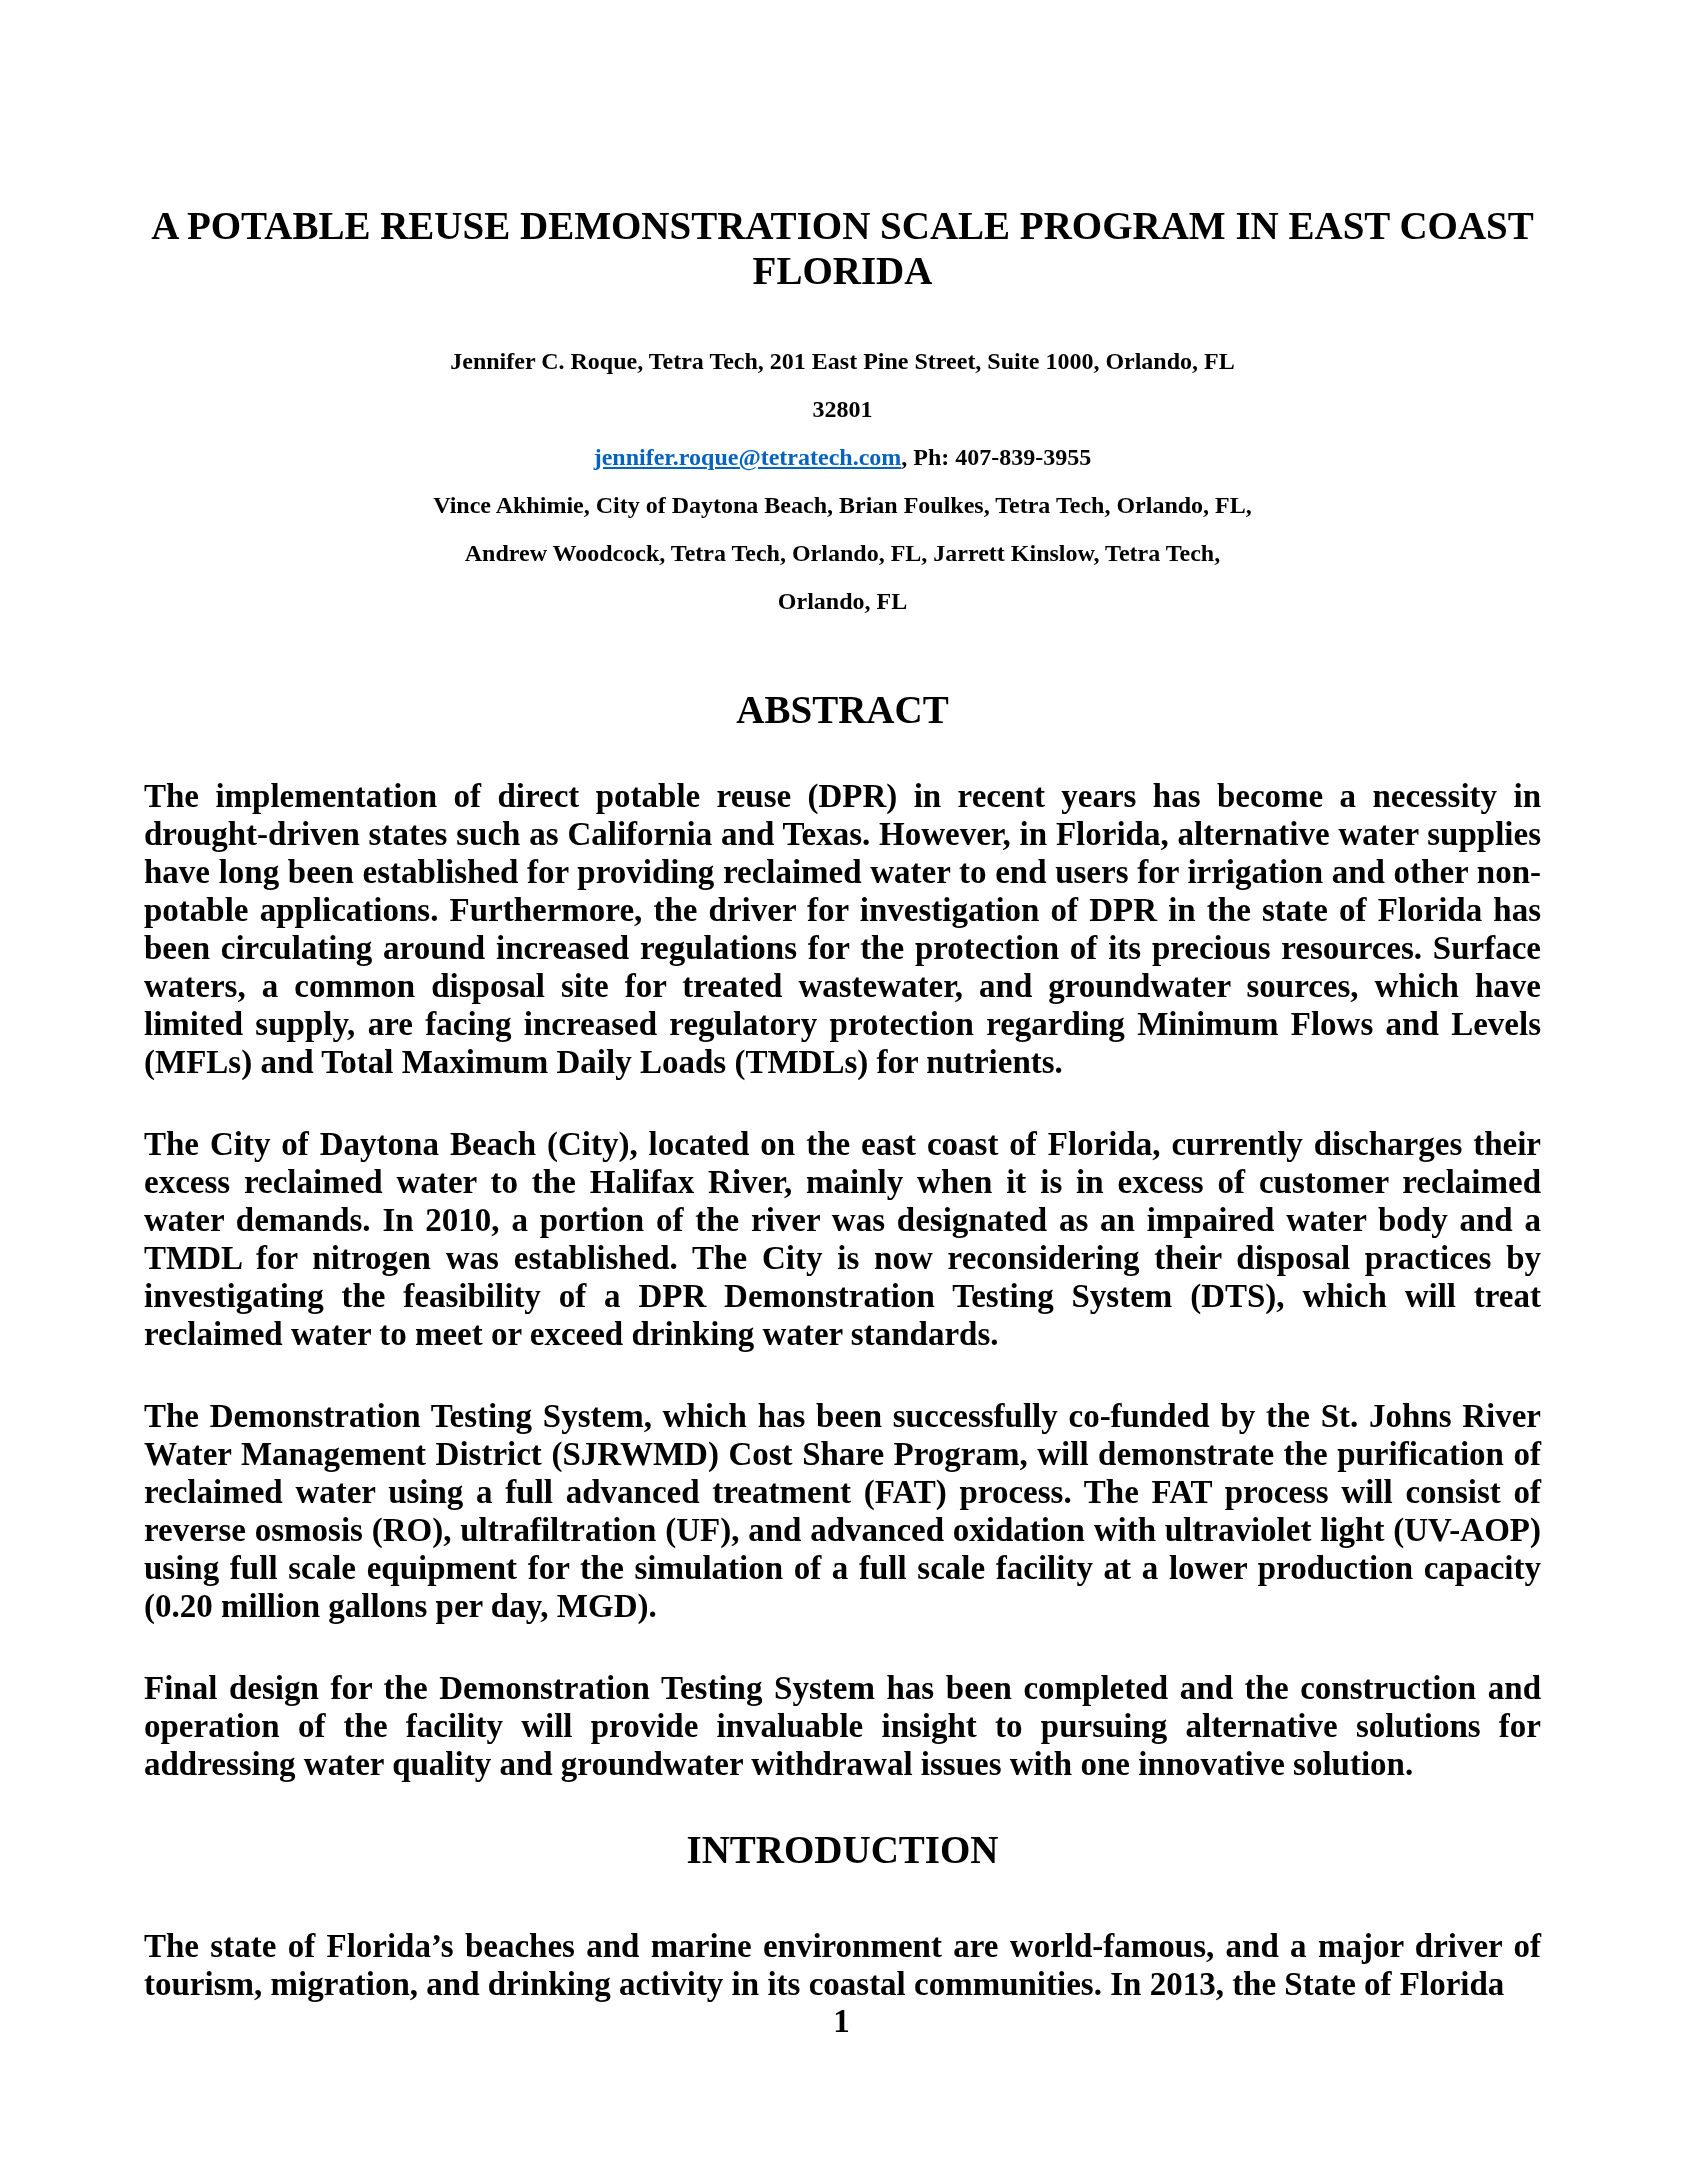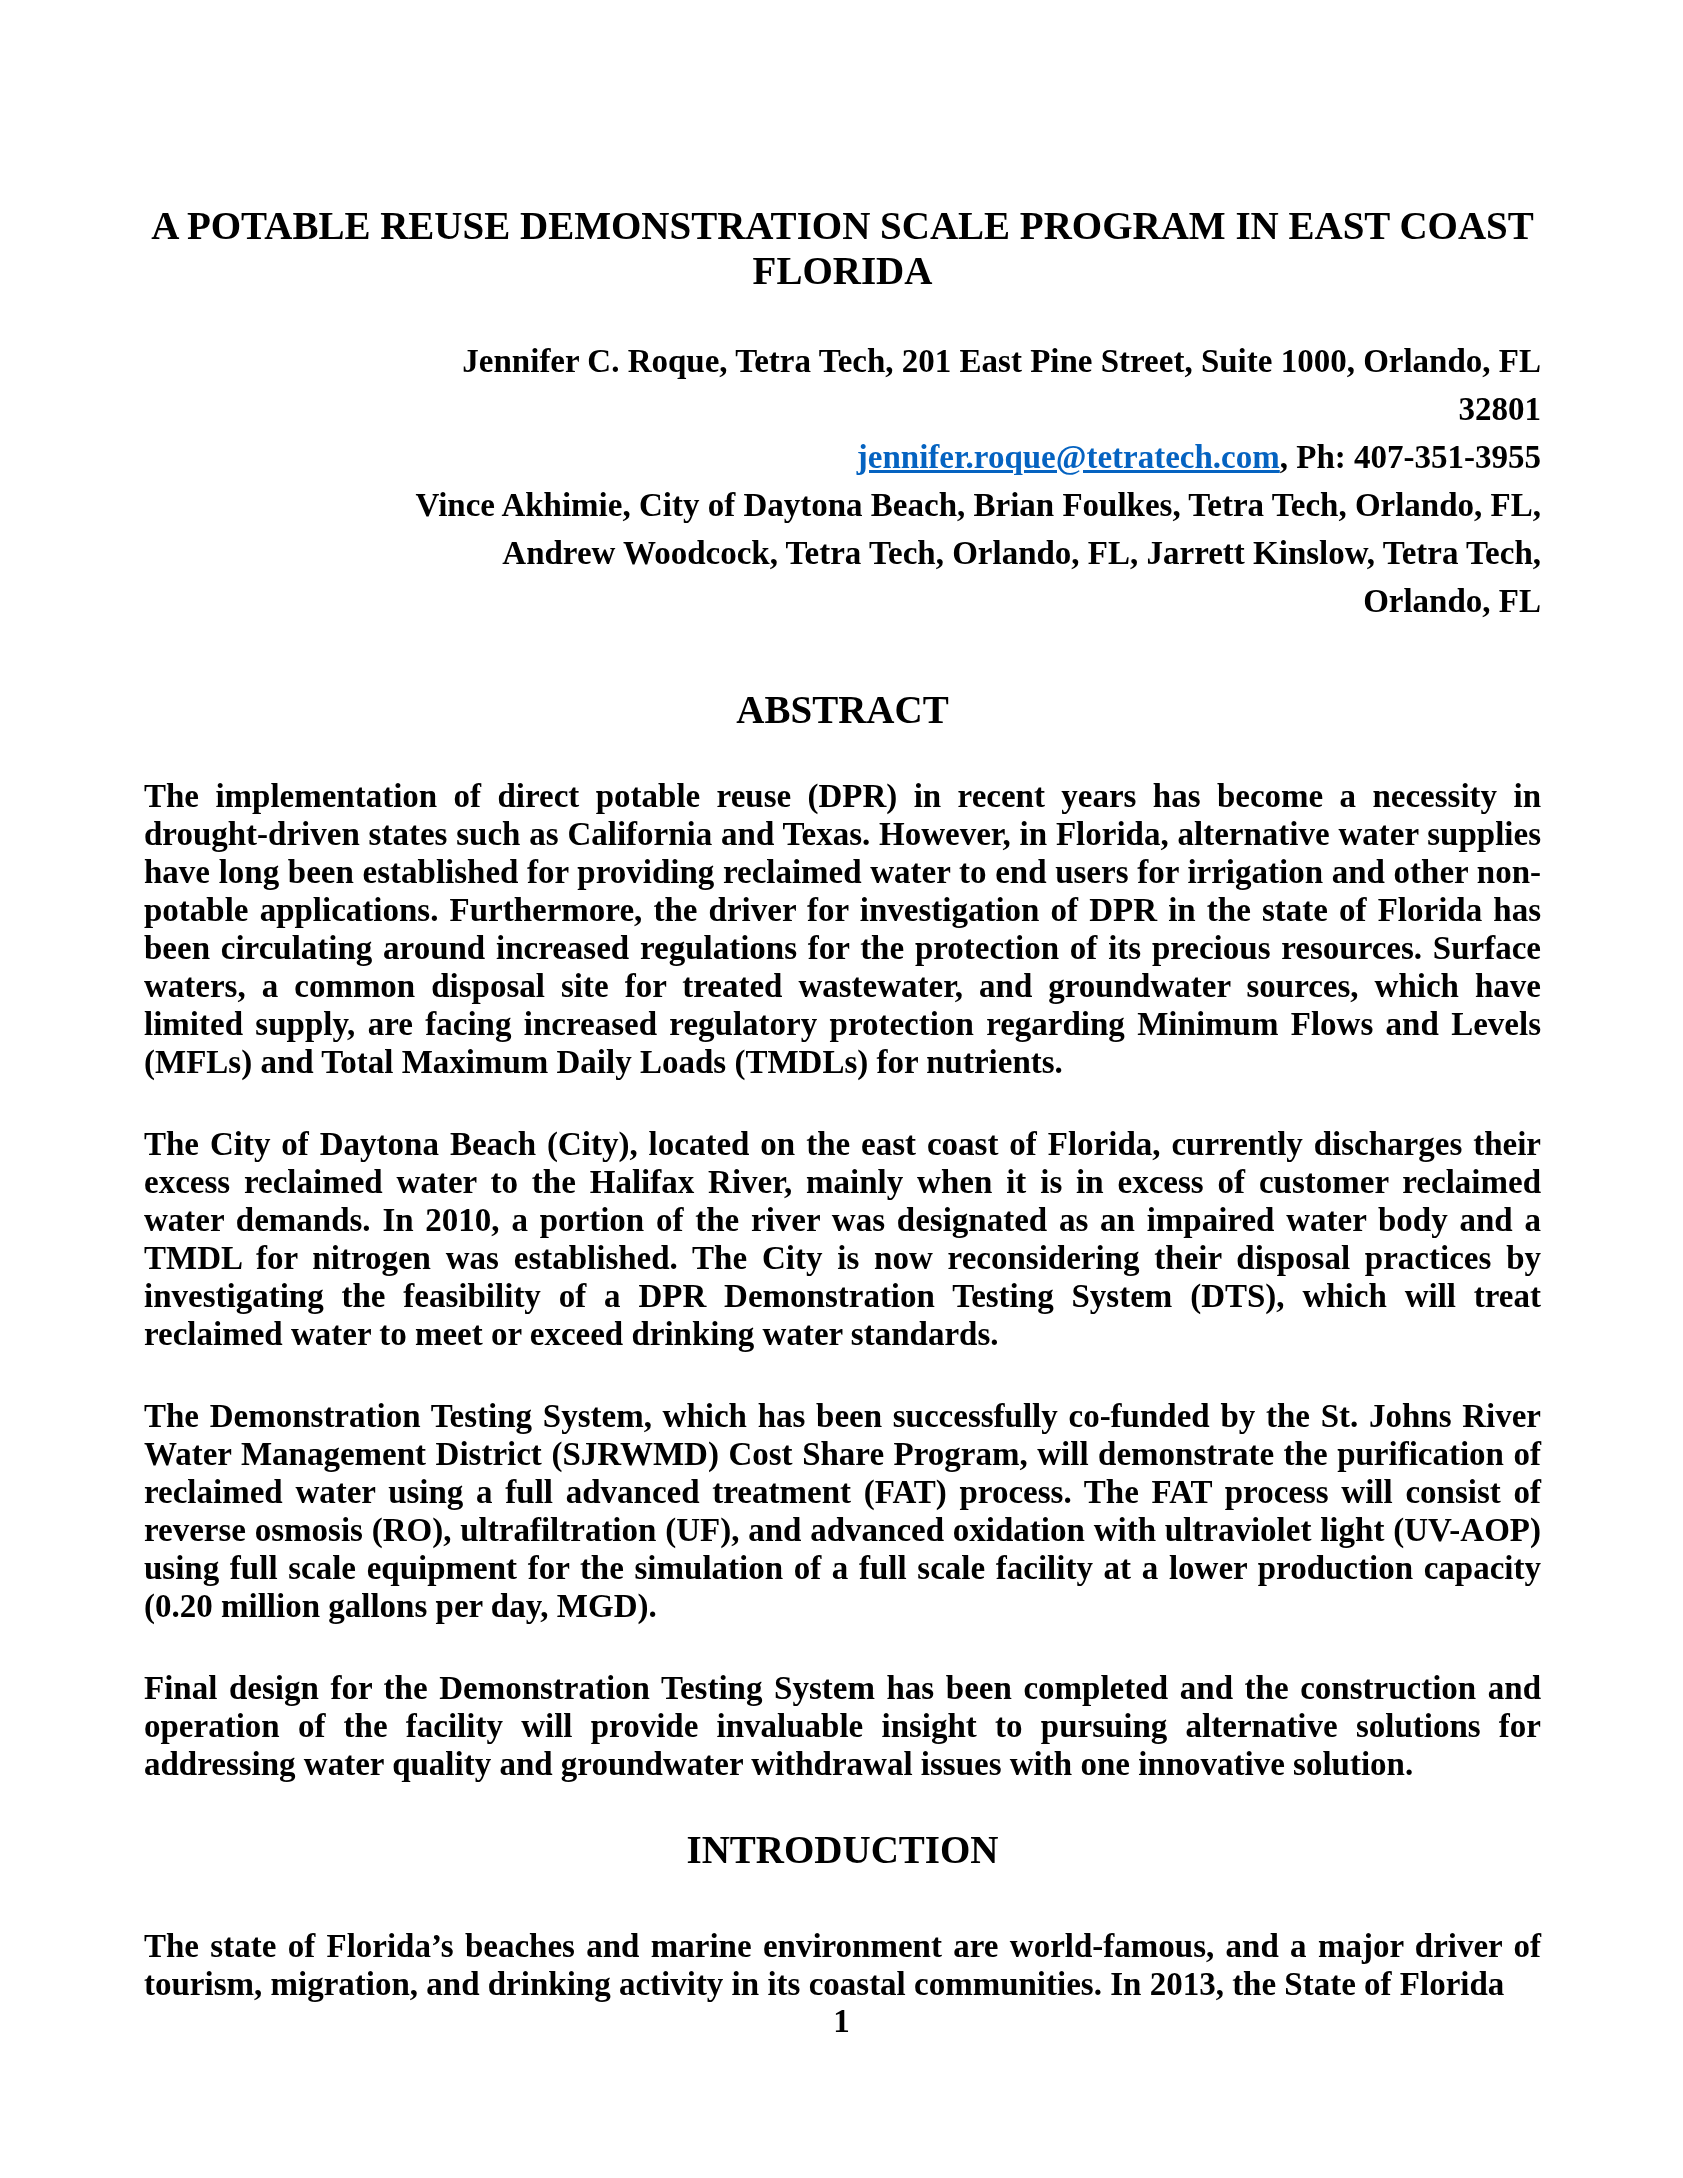--- a/index.html
+++ b/index.html
@@ -25,23 +25,22 @@
     text-align: center;
     color: #000000;
   }
   .author-block {
     margin-top: 44px;
     font-size: 33px;
     line-height: 48px;
     text-align: center;
   }
   .author-block div {
-    font-size: 33px;
+    font-size: 24px;
     line-height: 48px;
-    text-align: right;
   }
   .contact-line {
     font-size: 33px;
     line-height: 48px;
     text-align: center;
   }
   .email-link {
     color: var(--link-color, #0563C1);
     text-decoration: underline;
     cursor: pointer;
@@ -80,21 +79,21 @@
 <div class="page">
 
   <div class="doc-title">A POTABLE REUSE DEMONSTRATION SCALE PROGRAM IN EAST COAST FLORIDA</div>
 
   <div class="author-block">
     <div>
         <div class="author-line">Jennifer C. Roque, Tetra Tech, 201 East Pine Street, Suite 1000, Orlando, FL</div>
         <div class="author-line">32801</div>
       </div>
     <div class="contact-line">
-      <a class="email-link">jennifer.roque@tetratech.com</a><span>, Ph: 407-351-3955</span>
+      <a class="email-link">jennifer.roque@tetratech.com</a><span>, Ph: 407-839-3955</span>
     </div>
     <div>
         <div class="author-line">Vince Akhimie, City of Daytona Beach, Brian Foulkes, Tetra Tech, Orlando, FL,</div>
         <div class="author-line">Andrew Woodcock, Tetra Tech, Orlando, FL, Jarrett Kinslow, Tetra Tech,</div>
         <div class="author-line">Orlando, FL</div>
       </div>
   </div>
 
   <div class="section-heading abstract-heading">ABSTRACT</div>
 

